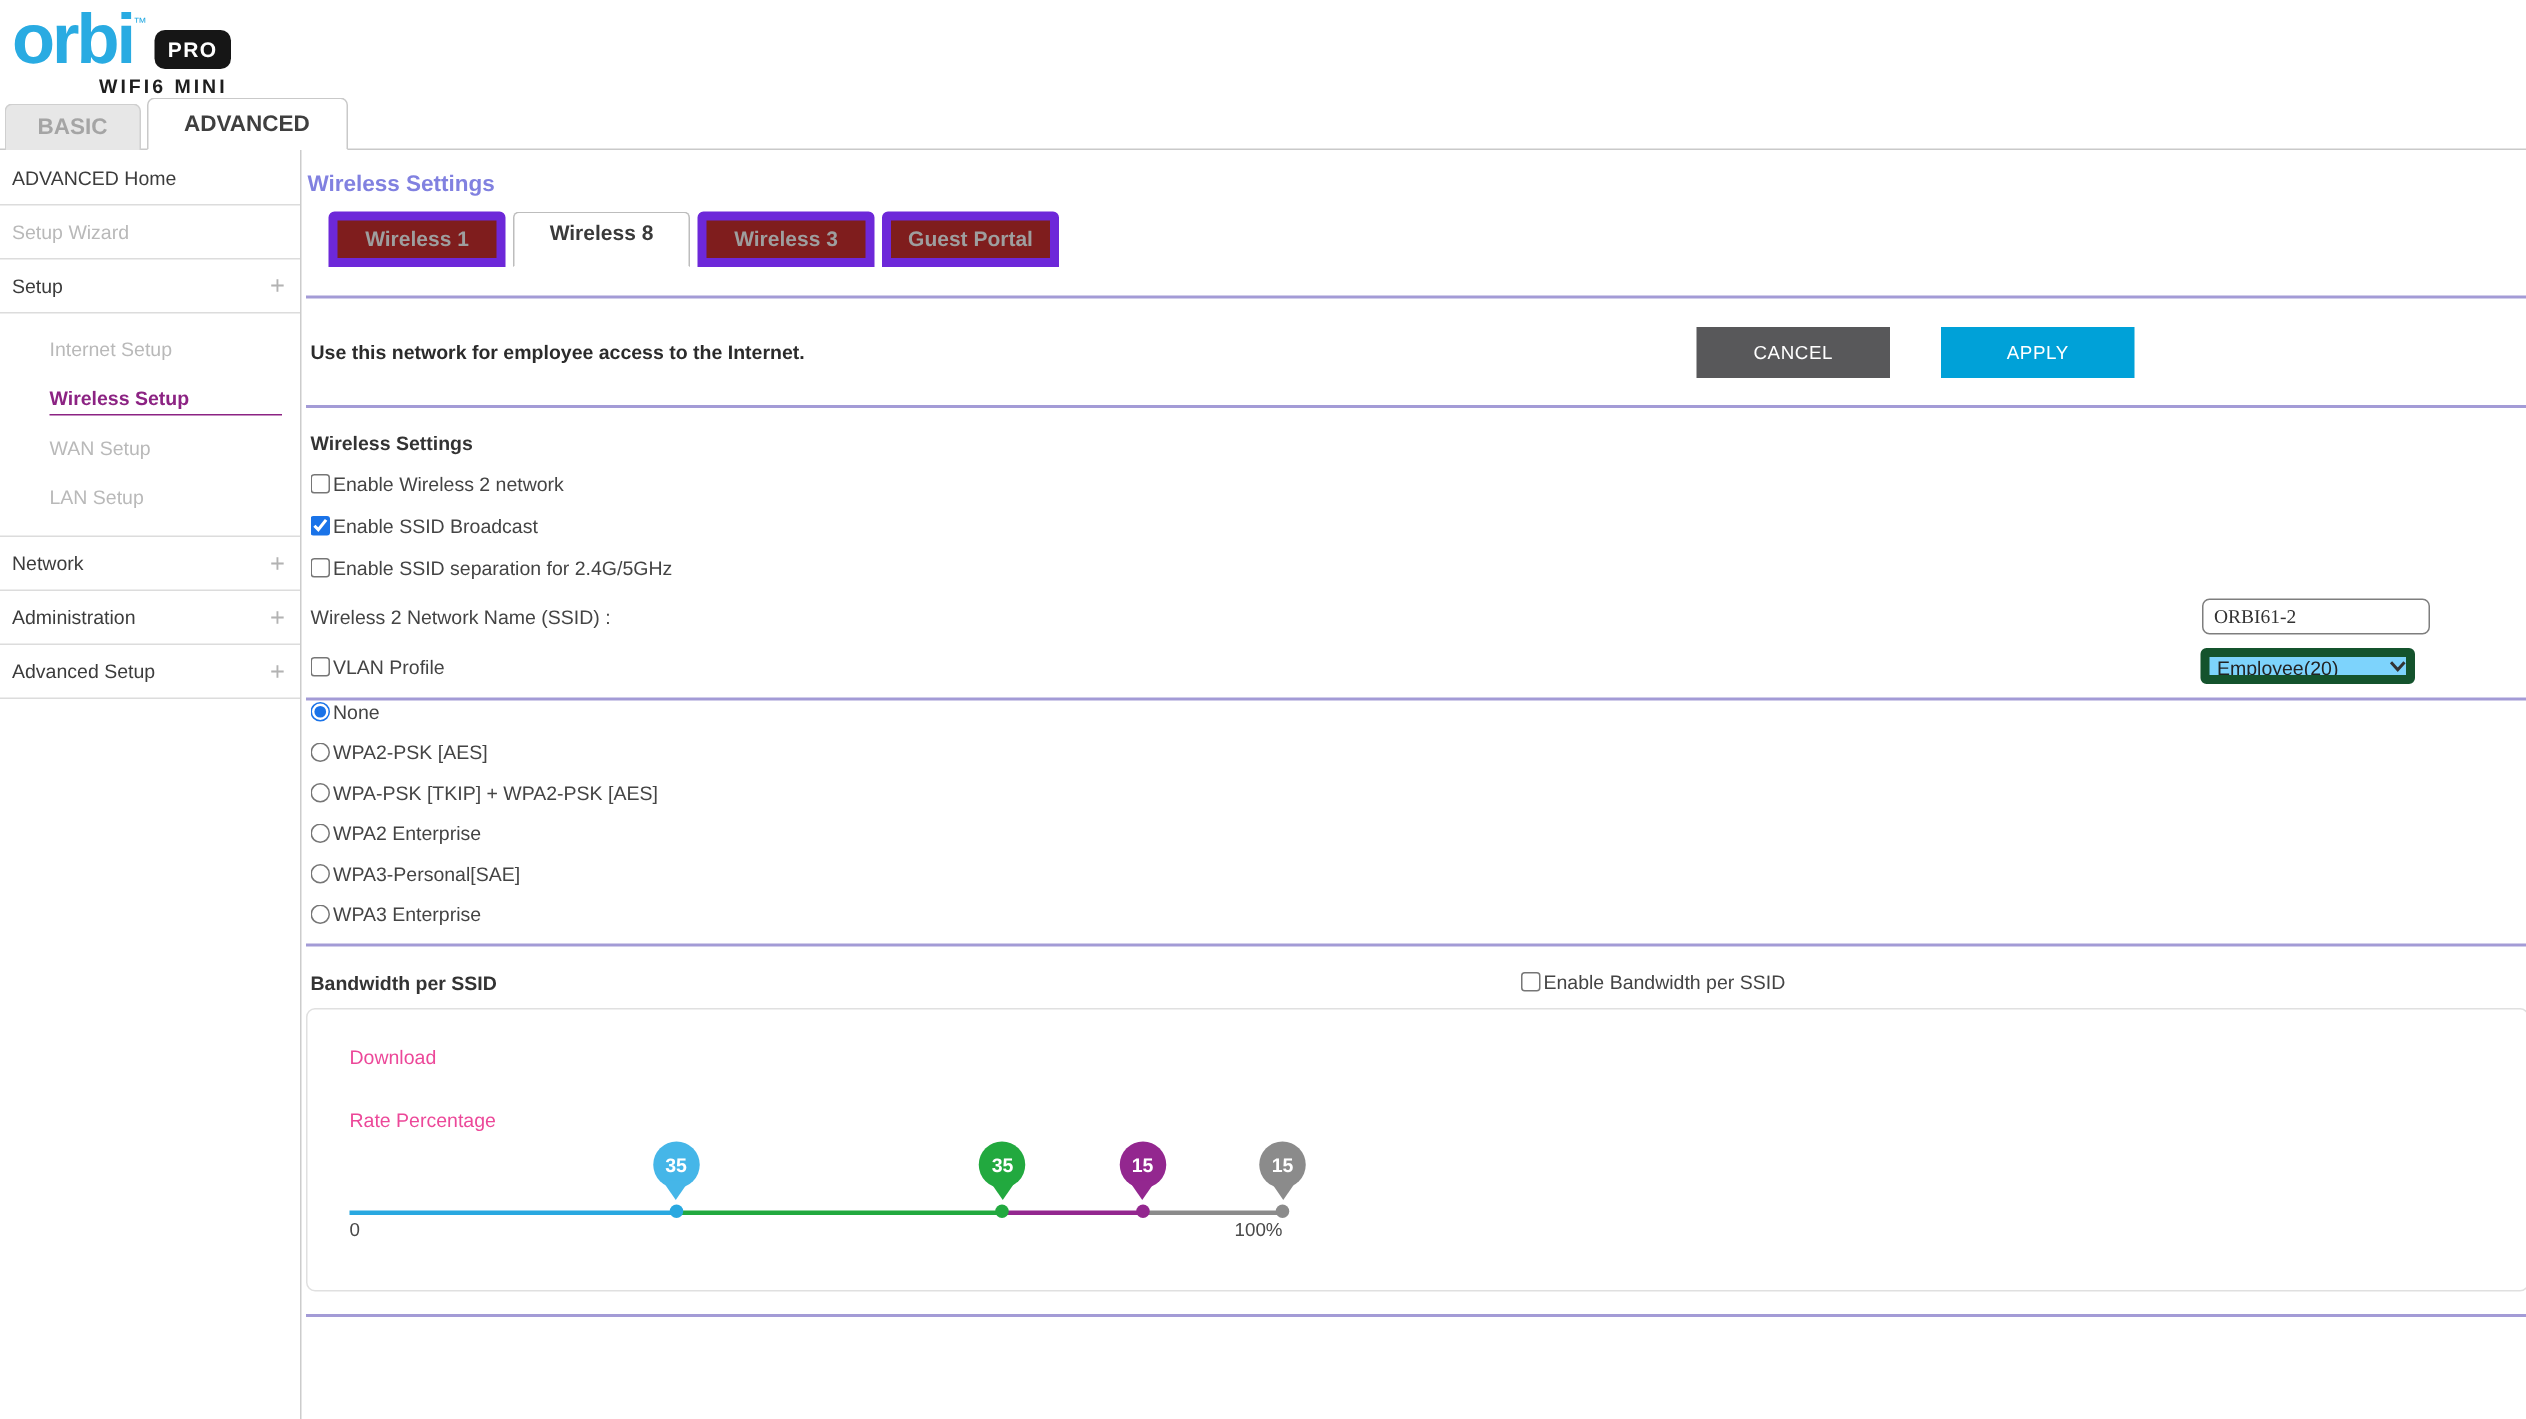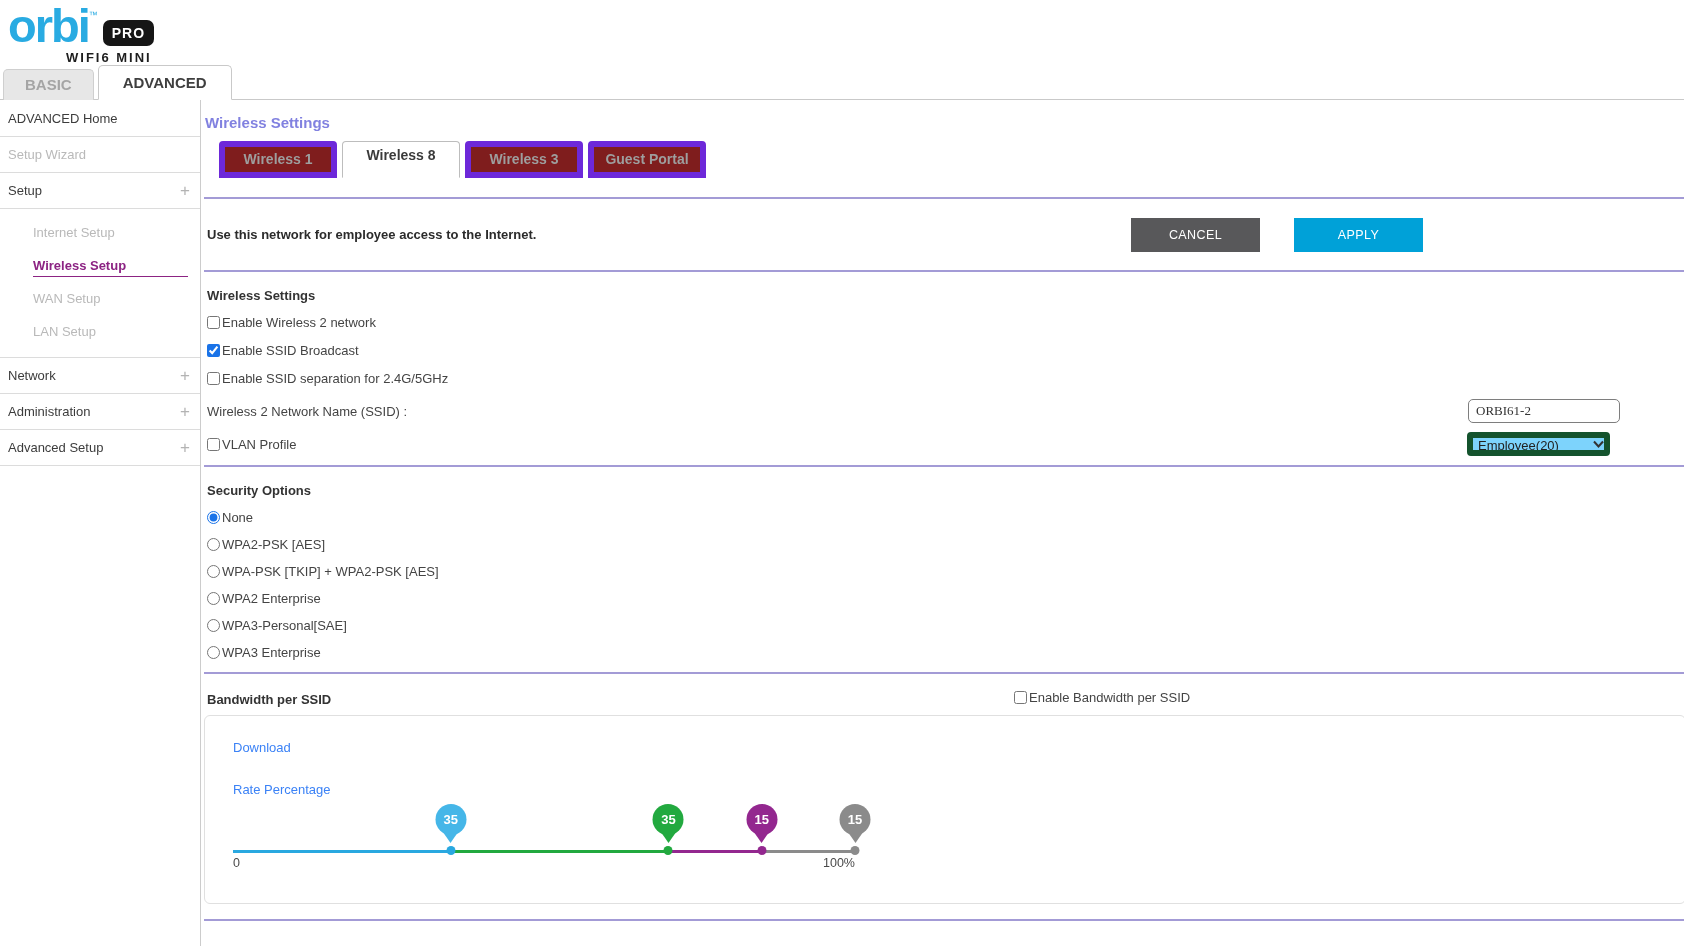--- a/index.html
+++ b/index.html
@@ -59,21 +59,21 @@
   .ssid-input { margin-left:auto; margin-right:64px; width:152px; height:24px; border:1px solid #7e7e7e; border-radius:5px; padding:0 7px; font-size:13px; color:#333; font-family:Liberation Serif, serif; }
   .select-wrap { margin-left:auto; margin-right:74px; position:relative; }
   .vlan-select { width:143px; height:24px; border:6px solid #14532d; border-radius:4px; background:#7dd3fc; font-size:13px; color:#222; padding:0 20px 0 5px; appearance:none; -webkit-appearance:none; font-family:"Liberation Sans", sans-serif; }
   .chev { position:absolute; right:6px; top:8px; pointer-events:none; }
 
   .bw-head { position:relative; margin:16px 0 9px 3px; height:16px; }
   .bw-title { font-size:13px; font-weight:bold; color:#333; }
   .bw-enable { position:absolute; left:807px; top:0; display:flex; align-items:center; font-size:13px; color:#444; }
 
   .panel { border:1px solid #e0e0e0; border-radius:6px; height:189px; margin-right:-2px; padding:24px 0 0 28px; }
-  .panel-label { font-size:13px; color:#3b82f6; }
+  .panel-label { font-size:13px; color:#ec4899; }
   .rate-label { margin-top:27px; }
   .slider { position:relative; width:622px; height:70px; margin-top:7px; }
   .pin { position:absolute; top:0; transform:translateX(-50%); width:31px; height:31px; border-radius:50%; background:var(--c,#888); color:#fff; font-size:13px; font-weight:bold; display:flex; align-items:center; justify-content:center; cursor:grab; }
   .pin::after { content:""; position:absolute; top:26px; left:50%; transform:translateX(-50%); border-left:9px solid transparent; border-right:9px solid transparent; border-top:13px solid var(--c,#888); }
   .track { position:absolute; top:46px; left:0; width:622px; height:3px; }
   .seg { position:absolute; top:0; height:3px; }
   .dot { position:absolute; top:42px; width:9px; height:9px; border-radius:50%; transform:translateX(-50%); }
   .scale { position:absolute; top:52px; left:0; width:622px; display:flex; justify-content:space-between; font-size:12.5px; color:#4a4a4a; }
   .phr.m5 { margin-top:15px; }
 </style>
@@ -188,21 +188,20 @@
             <option>Employee(20)</option>
           </select>
           <svg class="chev" width="11" height="8" viewBox="0 0 11 8">
               <path d="M1 1.5 L5.5 6.5 L10 1.5" fill="none" stroke="#333" stroke-width="2"></path>
             </svg>
         </span>
       </div>
 
       <hr class="phr">
 
-      <div class="section-h">Security Options</div>
 
       <label class="radio-row">
         <input type="radio" name="sec" checked="" style="">
         <span>None</span>
       </label>
       <label class="radio-row">
         <input type="radio" name="sec" style="">
         <span>WPA2-PSK [AES]</span>
       </label>
       <label class="radio-row">

